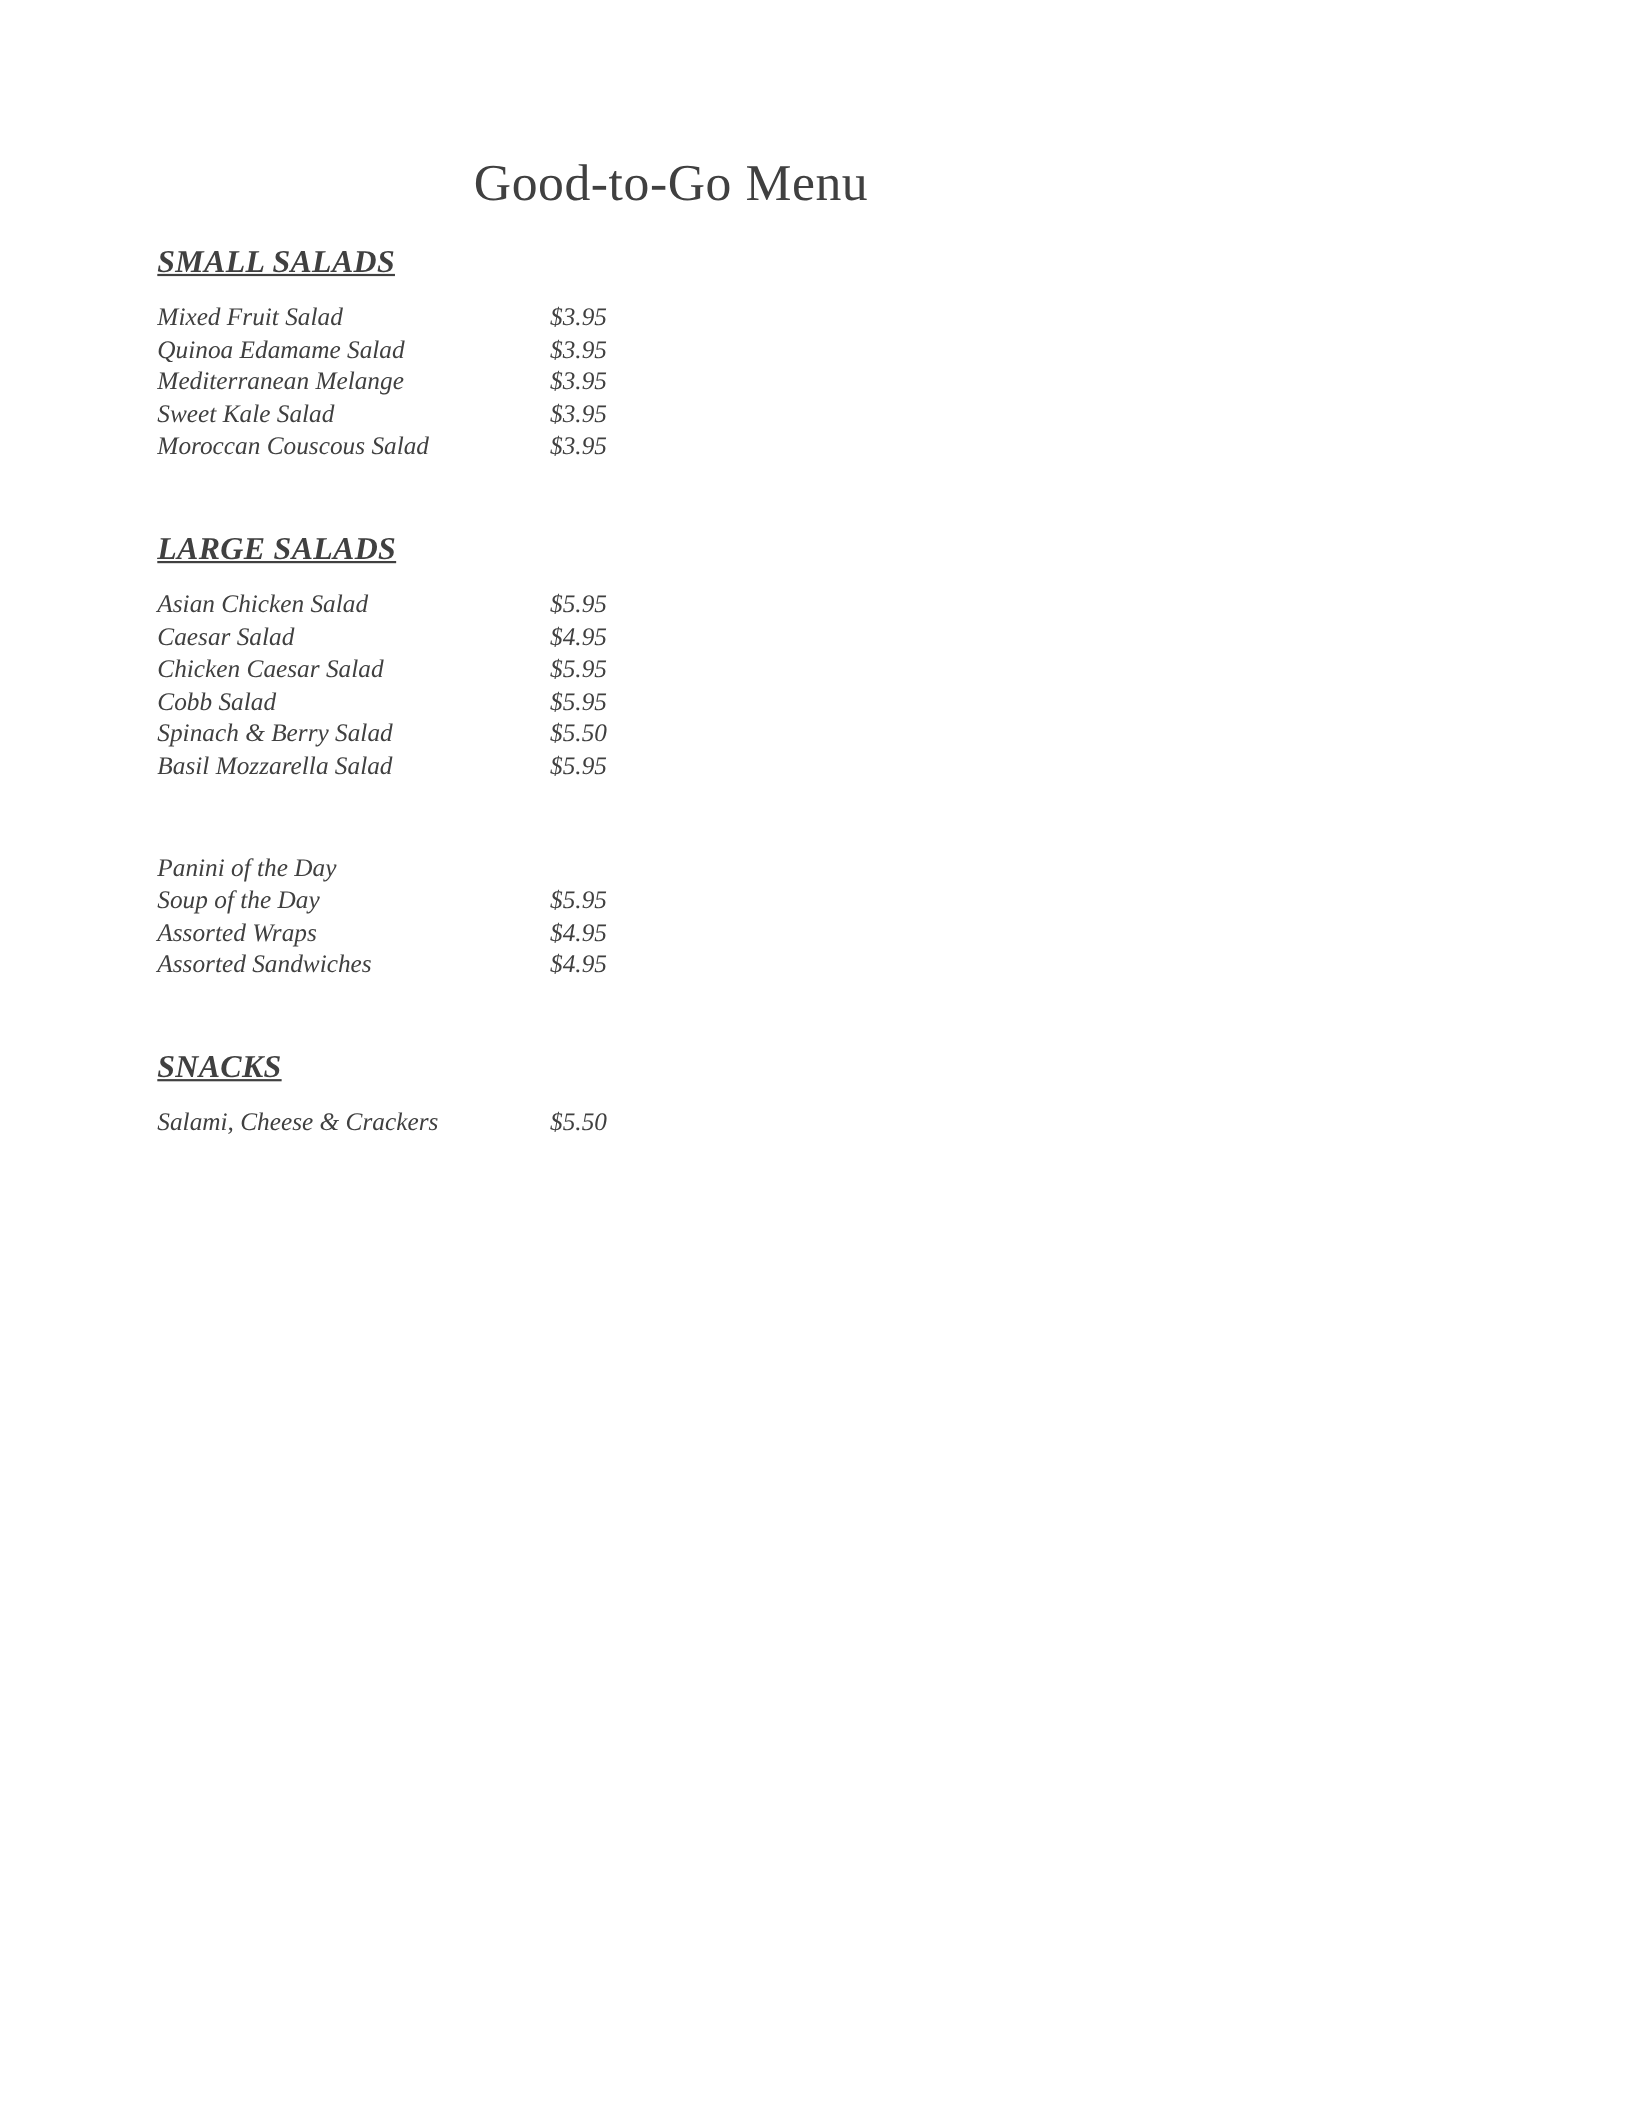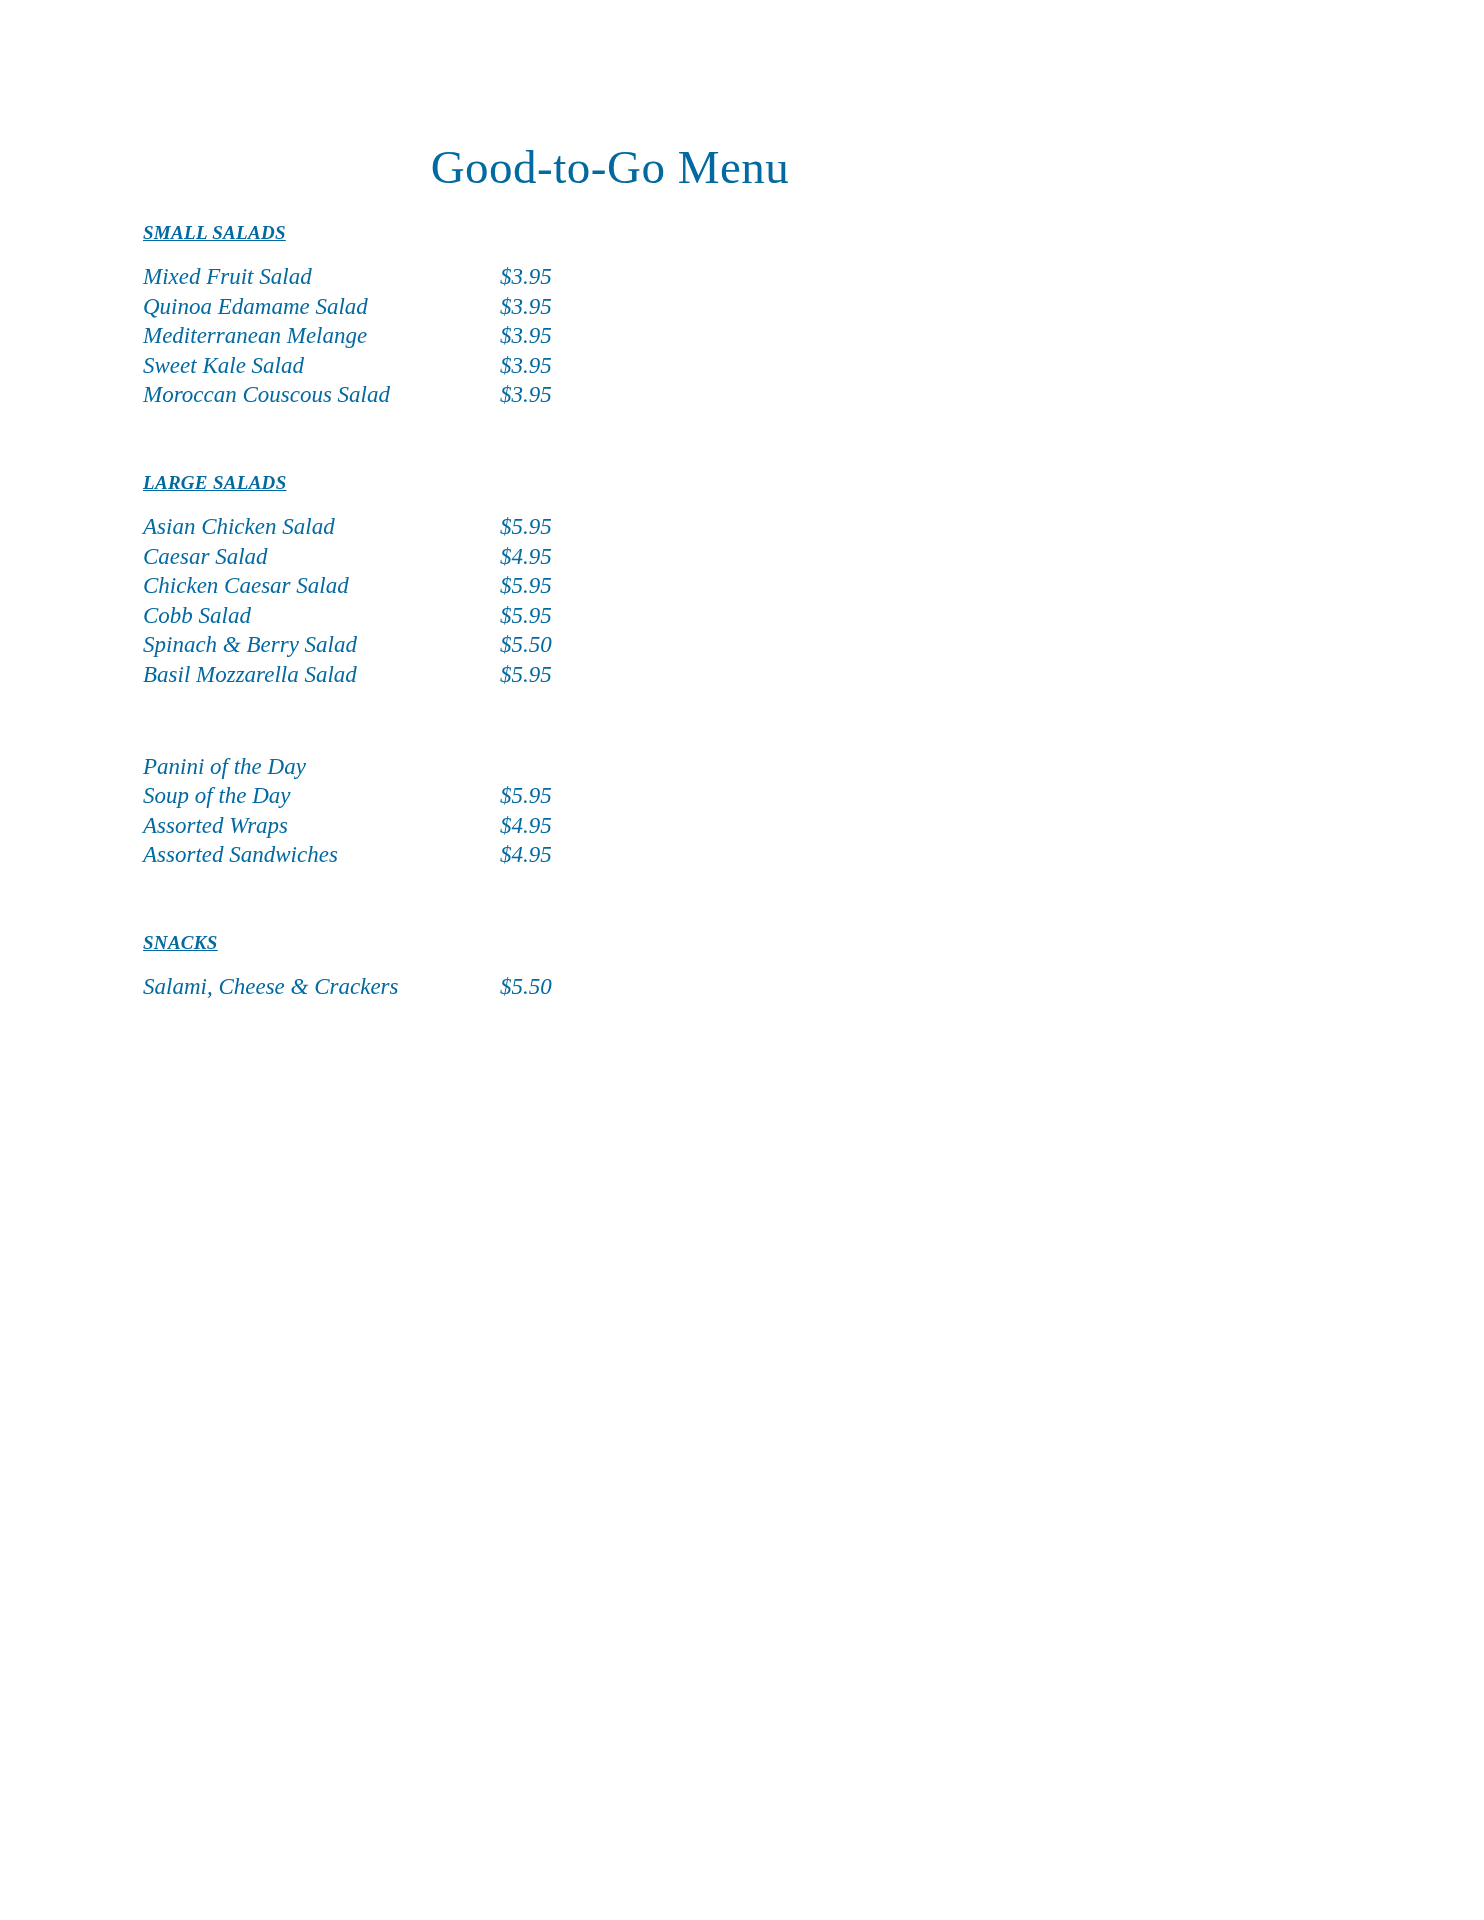--- a/index.html
+++ b/index.html
@@ -7,21 +7,21 @@
   html, body {
     background: #ffffff;
   }
 
   .page {
     position: relative;
     width: 1484px;
     height: 1566px;
     background: #ffffff;
     font-family: "Liberation Serif", "DejaVu Serif", serif;
-    color: #0369a1;
+    color: #404040;
     overflow: hidden;
   }
 
   .doc-title {
     width: 1220px;           
     margin-top: 140px;
     text-align: center;
     font-size: 47px;
     font-weight: 400;
     letter-spacing: 0.5px;
@@ -31,21 +31,21 @@
     margin-left: 143px;
     margin-top: 28px;
     width: 1000px;
   }
 
   .menu-section {
     margin-bottom: 62px;
   }
 
   .section-heading {
-    font-size: 19px;
+    font-size: 29px;
     font-weight: 700;
     font-style: italic;
     text-decoration: underline;
     letter-spacing: 0.3px;
     margin-bottom: 18px;
   }
 
   .item-list {
     display: block;
   }

